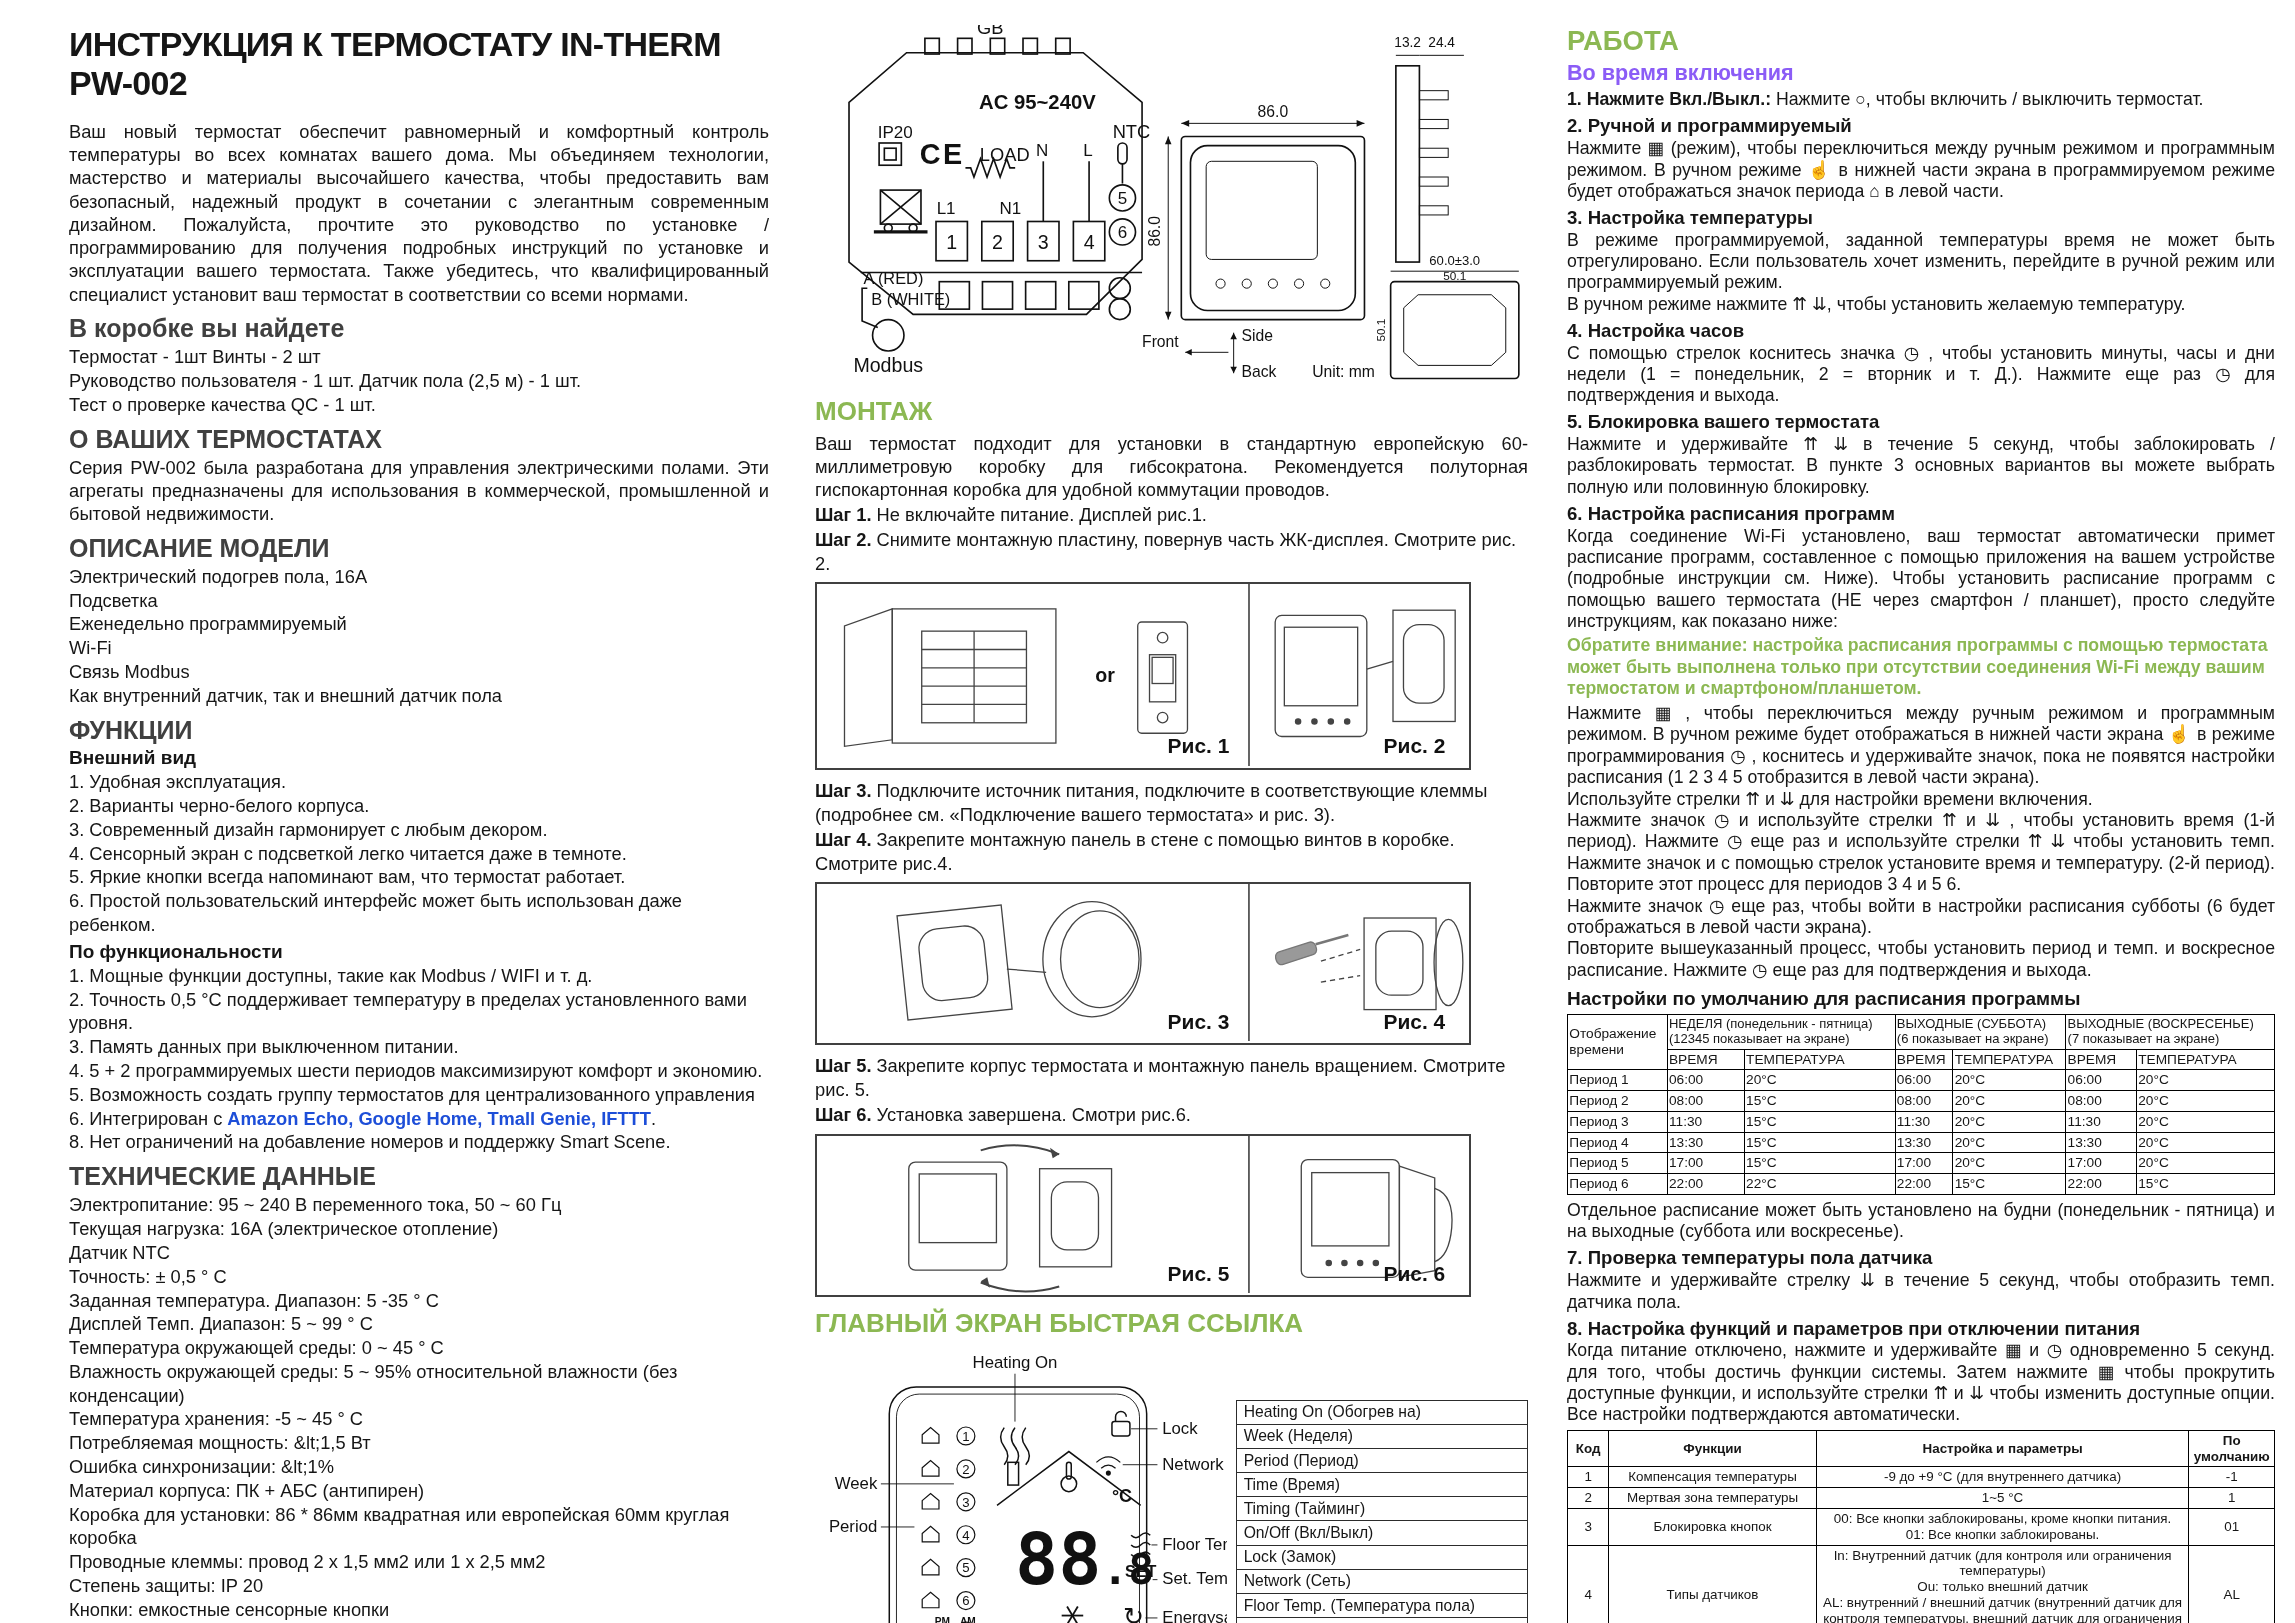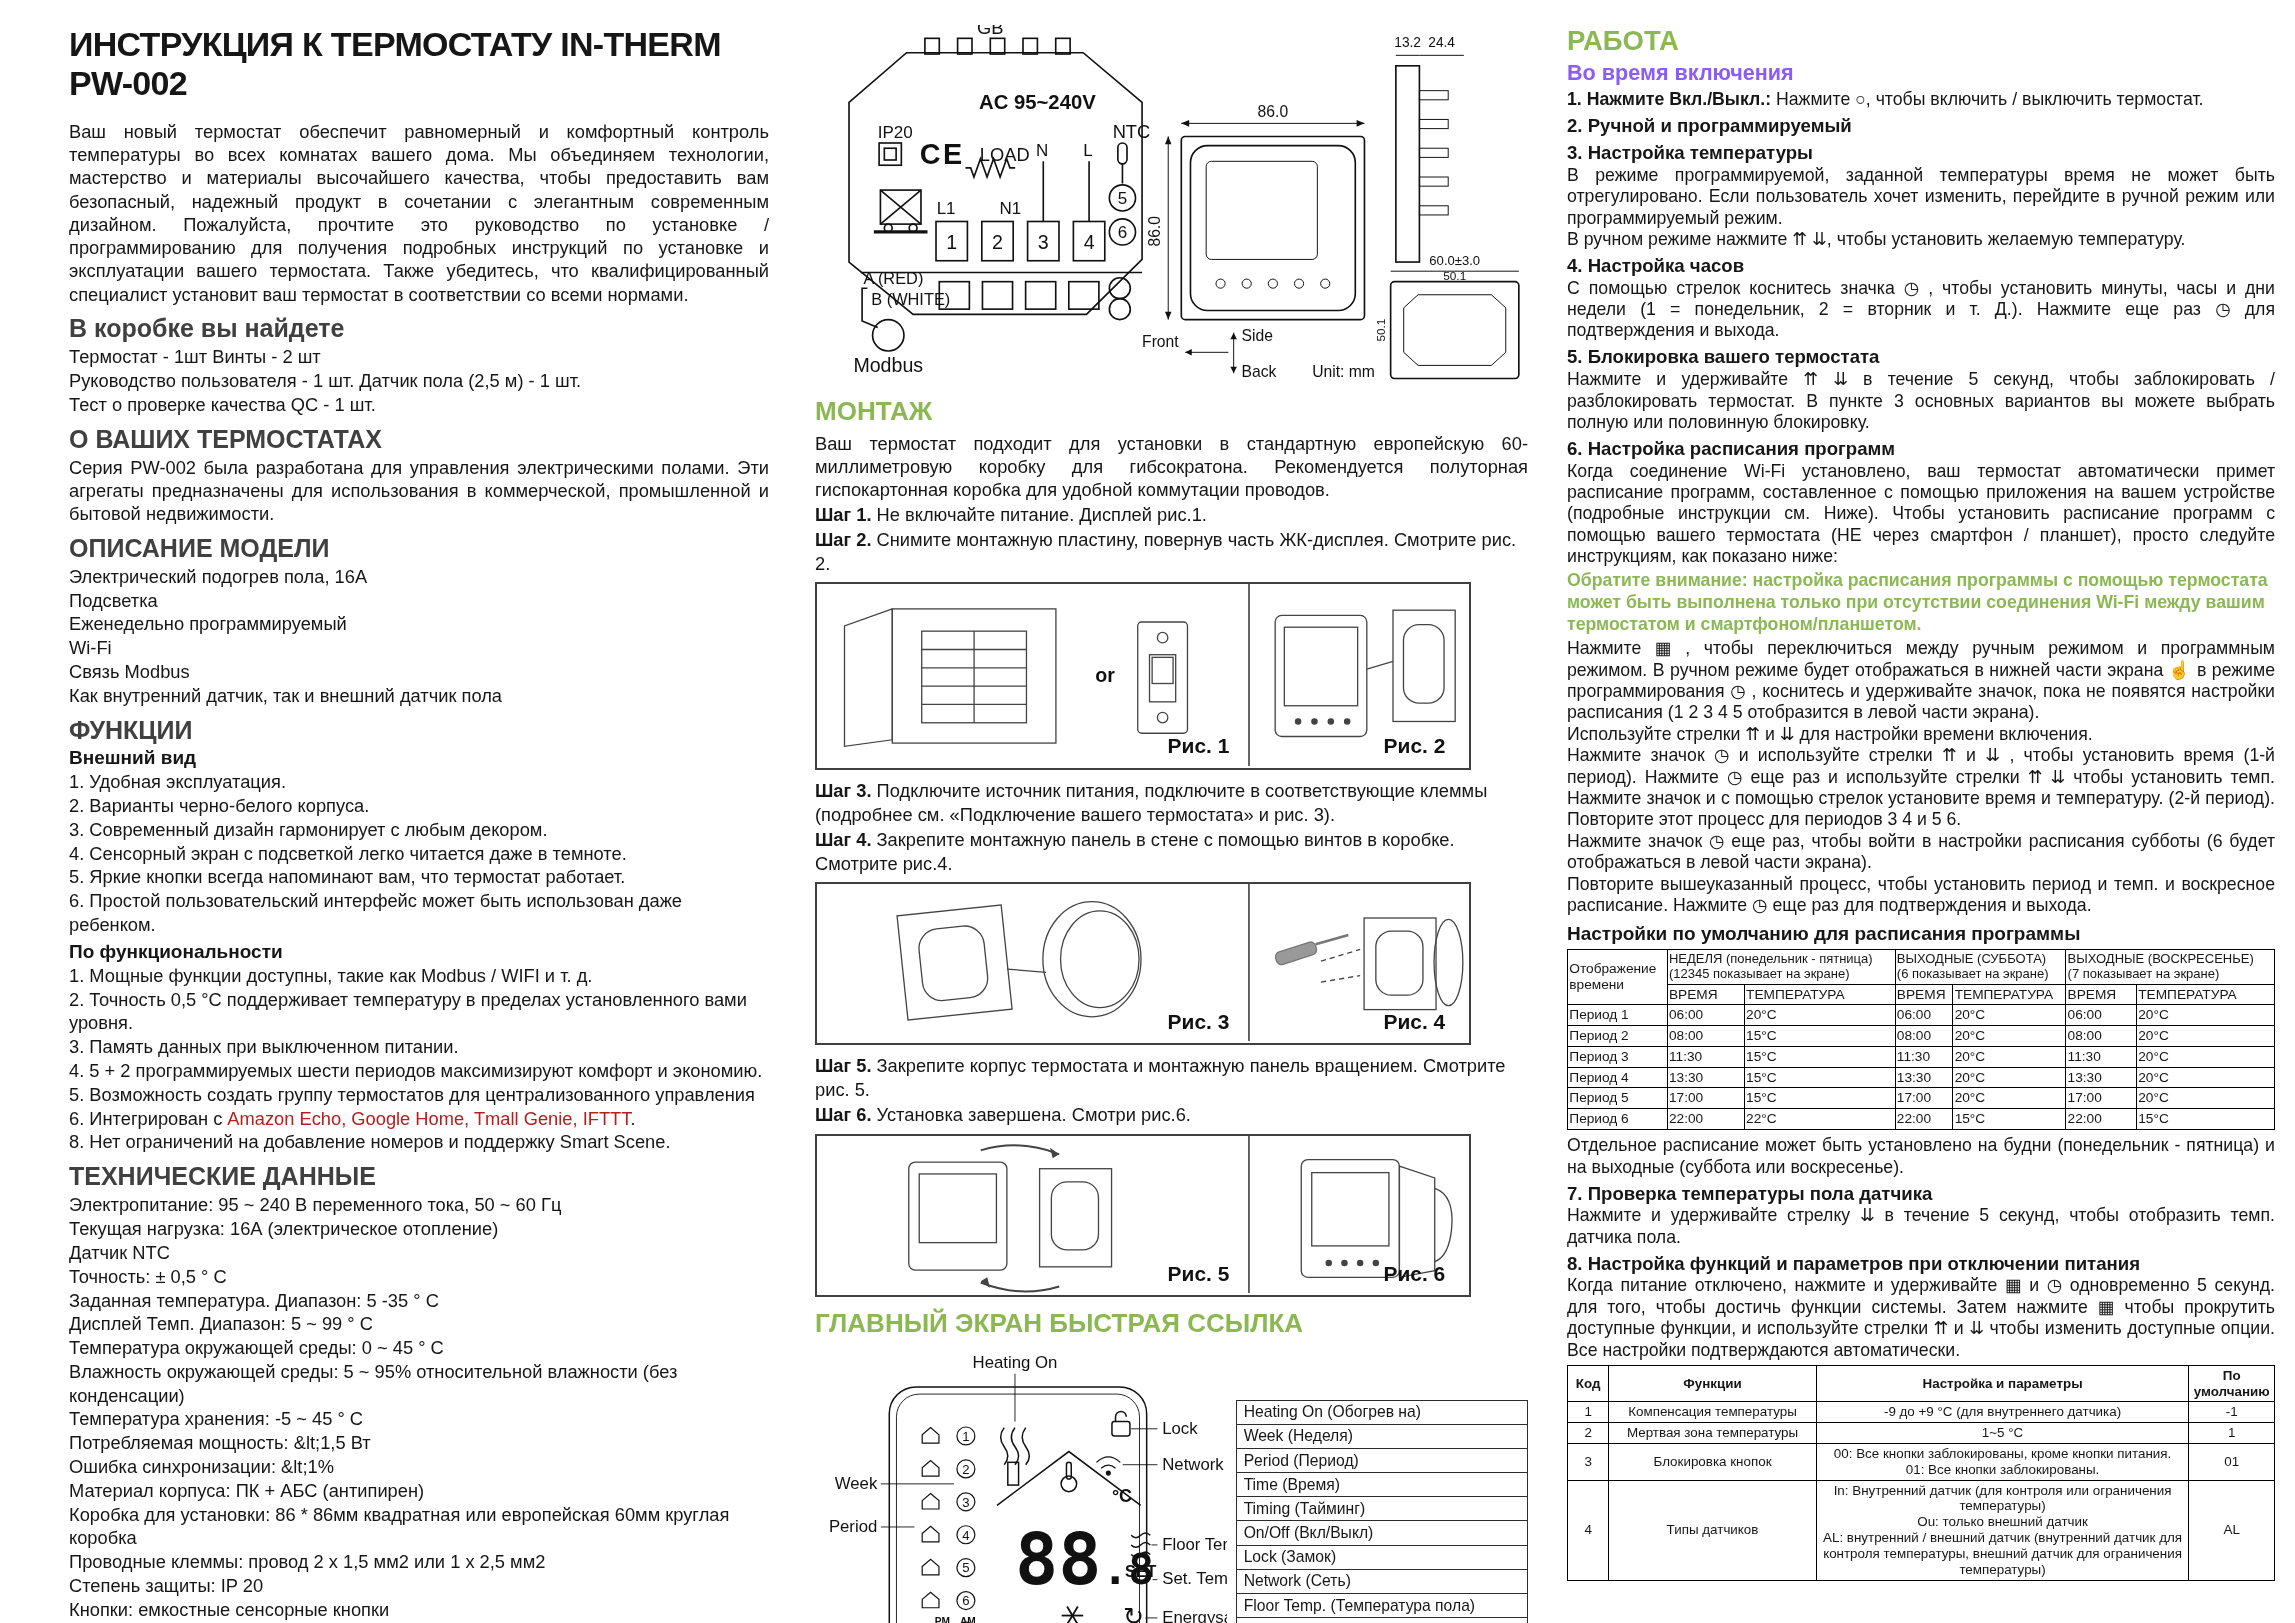--- a/index.html
+++ b/index.html
@@ -9,21 +9,21 @@
   .col-left{left:69px;width:700px;}
   .col-mid{left:815px;width:713px;}
   .col-right{left:1567px;width:708px;}
 
   
   .title{font-size:34px;font-weight:bold;margin:0 0 17px;letter-spacing:-0.7px;}
   .p{font-size:18.3px;line-height:1.27;text-align:justify;margin:0 0 5.2px;}
   .ln{font-size:18.3px;line-height:1.3;}
   .gh{color:#404040;font-weight:bold;font-size:25px;margin:9.2px 0 3.9px;line-height:1.05;}
   .sub{font-weight:bold;font-size:19px;margin:3.9px 0 1.3px;}
-  .green-b{color:#b91c1c;font-weight:normal;}
+  .green-b{color:#1d4ed8;font-weight:bold;}
   .b{font-weight:bold;}
 
   
   .figwrap{border:2px solid #404040;margin:6.5px 0 9.2px;width:652px;font-weight:bold;}
   .mid-p{font-size:18.3px;line-height:1.27;text-align:justify;margin:1.3px 0;}
   .mid-step{font-size:18.3px;line-height:1.3;margin:1.3px 0;}
   .gh-mid{color:#8cb853;font-weight:bold;font-size:26px;margin:11.8px 0 5.2px;}
   .screenrow{display:flex;gap:9.2px;align-items:flex-start;}
   .legend{border-collapse:collapse;font-size:15.7px;margin-top:55px;}
   .legend td{border:1.3px solid #2c2c2c;padding:2.6px 6.5px;white-space:nowrap;}
@@ -505,20 +505,21 @@
     </div>
   </div>
 
   <div class="col col-right">
     <div class="r-gh">РАБОТА</div>
     <div class="r-gh2">Во время включения</div>
 
     <div class="r-p"><span class="b">1. Нажмите Вкл./Выкл.:</span><span> Нажмите ○, чтобы включить / выключить термостат.</span></div>
 
     <div class="r-h">2. Ручной и программируемый</div>
+    <div class="r-p">Нажмите ▦ (режим), чтобы переключиться между ручным режимом и программным режимом. В ручном режиме ☝ в нижней части экрана в программируемом режиме будет отображаться значок периода ⌂ в левой части.</div>
 
     <div class="r-h">3. Настройка температуры</div>
     <div class="r-p pre">В режиме программируемой, заданной температуры время не может быть отрегулировано. Если пользователь хочет изменить, перейдите в ручной режим или программируемый режим.
 В ручном режиме нажмите ⇈ ⇊, чтобы установить желаемую температуру.</div>
 
     <div class="r-h">4. Настройка часов</div>
     <div class="r-p">С помощью стрелок коснитесь значка ◷ , чтобы установить минуты, часы и дни недели (1 = понедельник, 2 = вторник и т. Д.). Нажмите еще раз ◷ для подтверждения и выхода.</div>
 
     <div class="r-h">5. Блокировка вашего термостата</div>
     <div class="r-p">Нажмите и удерживайте ⇈ ⇊  в течение 5 секунд, чтобы заблокировать / разблокировать термостат. В пункте 3 основных вариантов вы можете выбрать полную или половинную блокировку.</div>

